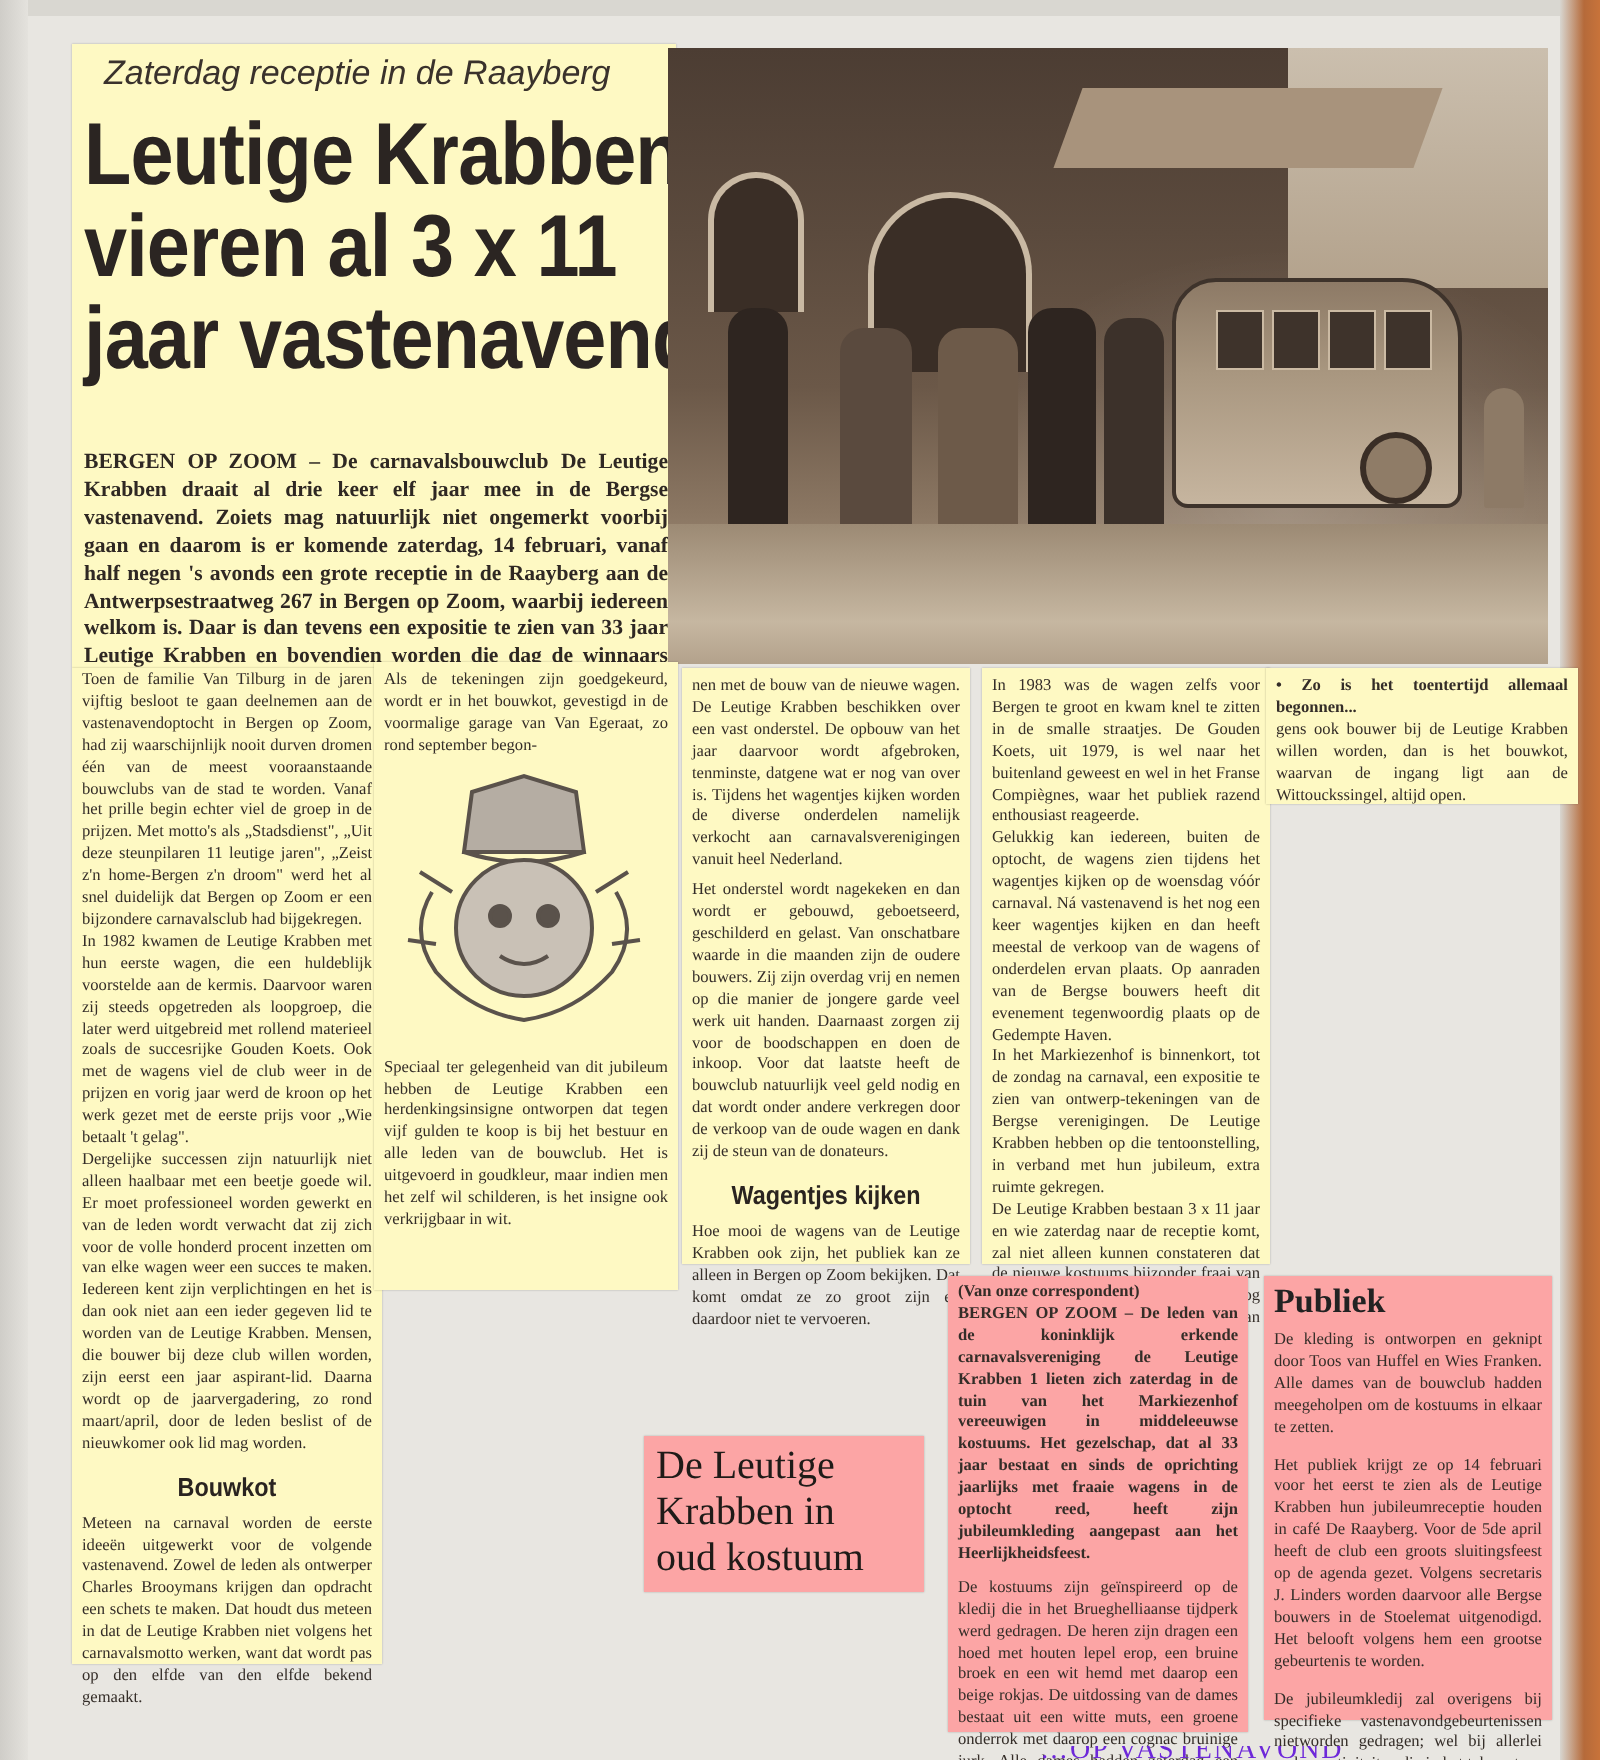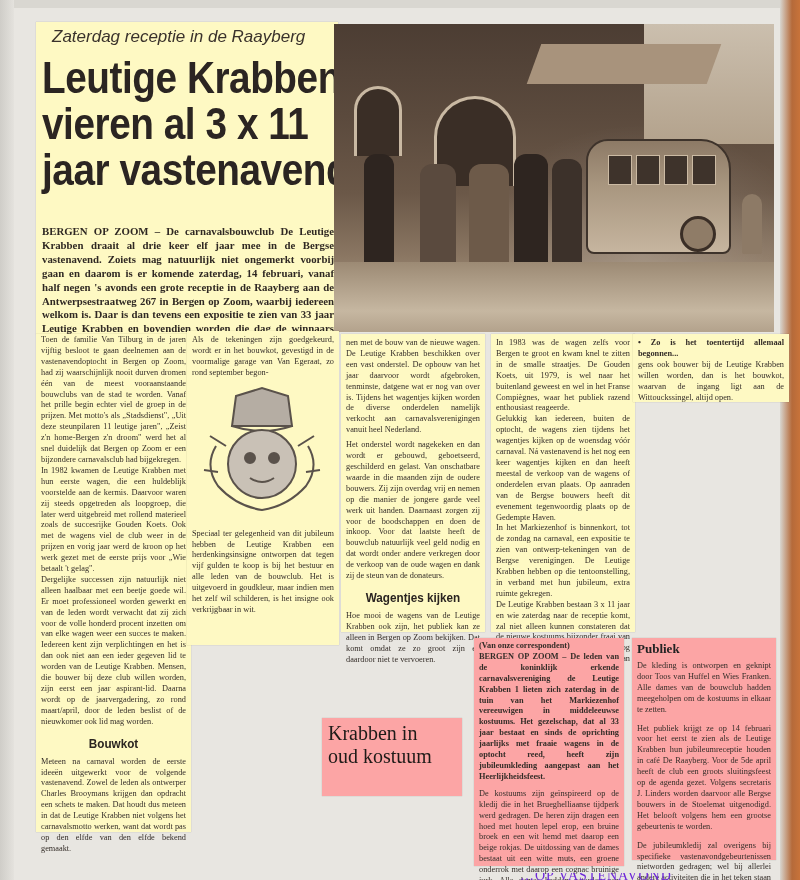--- a/index.html
+++ b/index.html
@@ -116,21 +116,21 @@
   }
   .standalone-title {
     font-family: "Liberation Serif", serif;
     font-size: 20px;
     line-height: 23px;
     color: #1f1b18;
   }
   .publiek-title {
     font-family: "Liberation Serif", serif;
     font-weight: bold;
-    font-size: 13px;
+    font-size: 17px;
     color: #222;
     margin-bottom: 4px;
   }
   .bottom-strip {
     position: absolute; left: 520px; top: 873px; width: 260px; height: 7px;
     overflow: hidden;
     font-family: "Liberation Serif", serif; font-size: 14px; line-height: 14px;
     color: #6d28d9; letter-spacing: 1px;
   }
   .bottom-strip span { position: relative; top: -4px; }
@@ -218,20 +218,21 @@
     <p>De Leutige Krabben bestaan 3 x 11 jaar en wie zaterdag naar de receptie komt, zal niet alleen kunnen constateren dat de nieuwe kostuums bijzonder fraai van snit zijn, maar tevens dat de ploeg nog altijd springlevend is en vast van plan de 4 x 11 te halen. Mocht men overi-</p>
   </div>
 </div>
 
 <div class="clip" style="left:633px; top:334px; width:156px; height:68px; padding:4px 5px;">
   <div class="body-text" style="font-weight:bold;">• Zo is het toentertijd allemaal begonnen...</div>
   <div class="body-text">gens ook bouwer bij de Leutige Krabben willen worden, dan is het bouwkot, waarvan de ingang ligt aan de Wittouckssingel, altijd open.</div>
 </div>
 
 <div class="clip paper-white" style="left:322px; top:718px; width:140px; height:78px; padding:4px 6px;">
+  <div class="standalone-title">De Leutige</div>
   <div class="standalone-title">Krabben in</div>
   <div class="standalone-title">oud kostuum</div>
 </div>
 
 <div class="clip paper-white" style="left:474px; top:638px; width:150px; height:228px; padding:3px 5px;">
   <div class="body-text" style="font-weight:bold;">(Van onze correspondent)</div>
   <div class="body-text" style="font-weight:bold;">BERGEN OP ZOOM – De leden van de koninklijk erkende carnavalsvereniging de Leutige Krabben 1 lieten zich zaterdag in de tuin van het Markiezenhof vereeuwigen in middeleeuwse kostuums. Het gezelschap, dat al 33 jaar bestaat en sinds de oprichting jaarlijks met fraaie wagens in de optocht reed, heeft zijn jubileumkleding aangepast aan het Heerlijkheidsfeest.</div>
   <div class="body-text" style="margin-top:6px;">De kostuums zijn geïnspireerd op de kledij die in het Brueghelliaanse tijdperk werd gedragen. De heren zijn dragen een hoed met houten lepel erop, een bruine broek en een wit hemd met daarop een beige rokjas. De uitdossing van de dames bestaat uit een witte muts, een groene onderrok met daarop een cognac bruinige jurk. Alle dames hadden zaterdag een beursje bij zich en op alle tenues waren corsages aangebracht met daarop het jubileumgetal 33.</div>
 </div>
 

